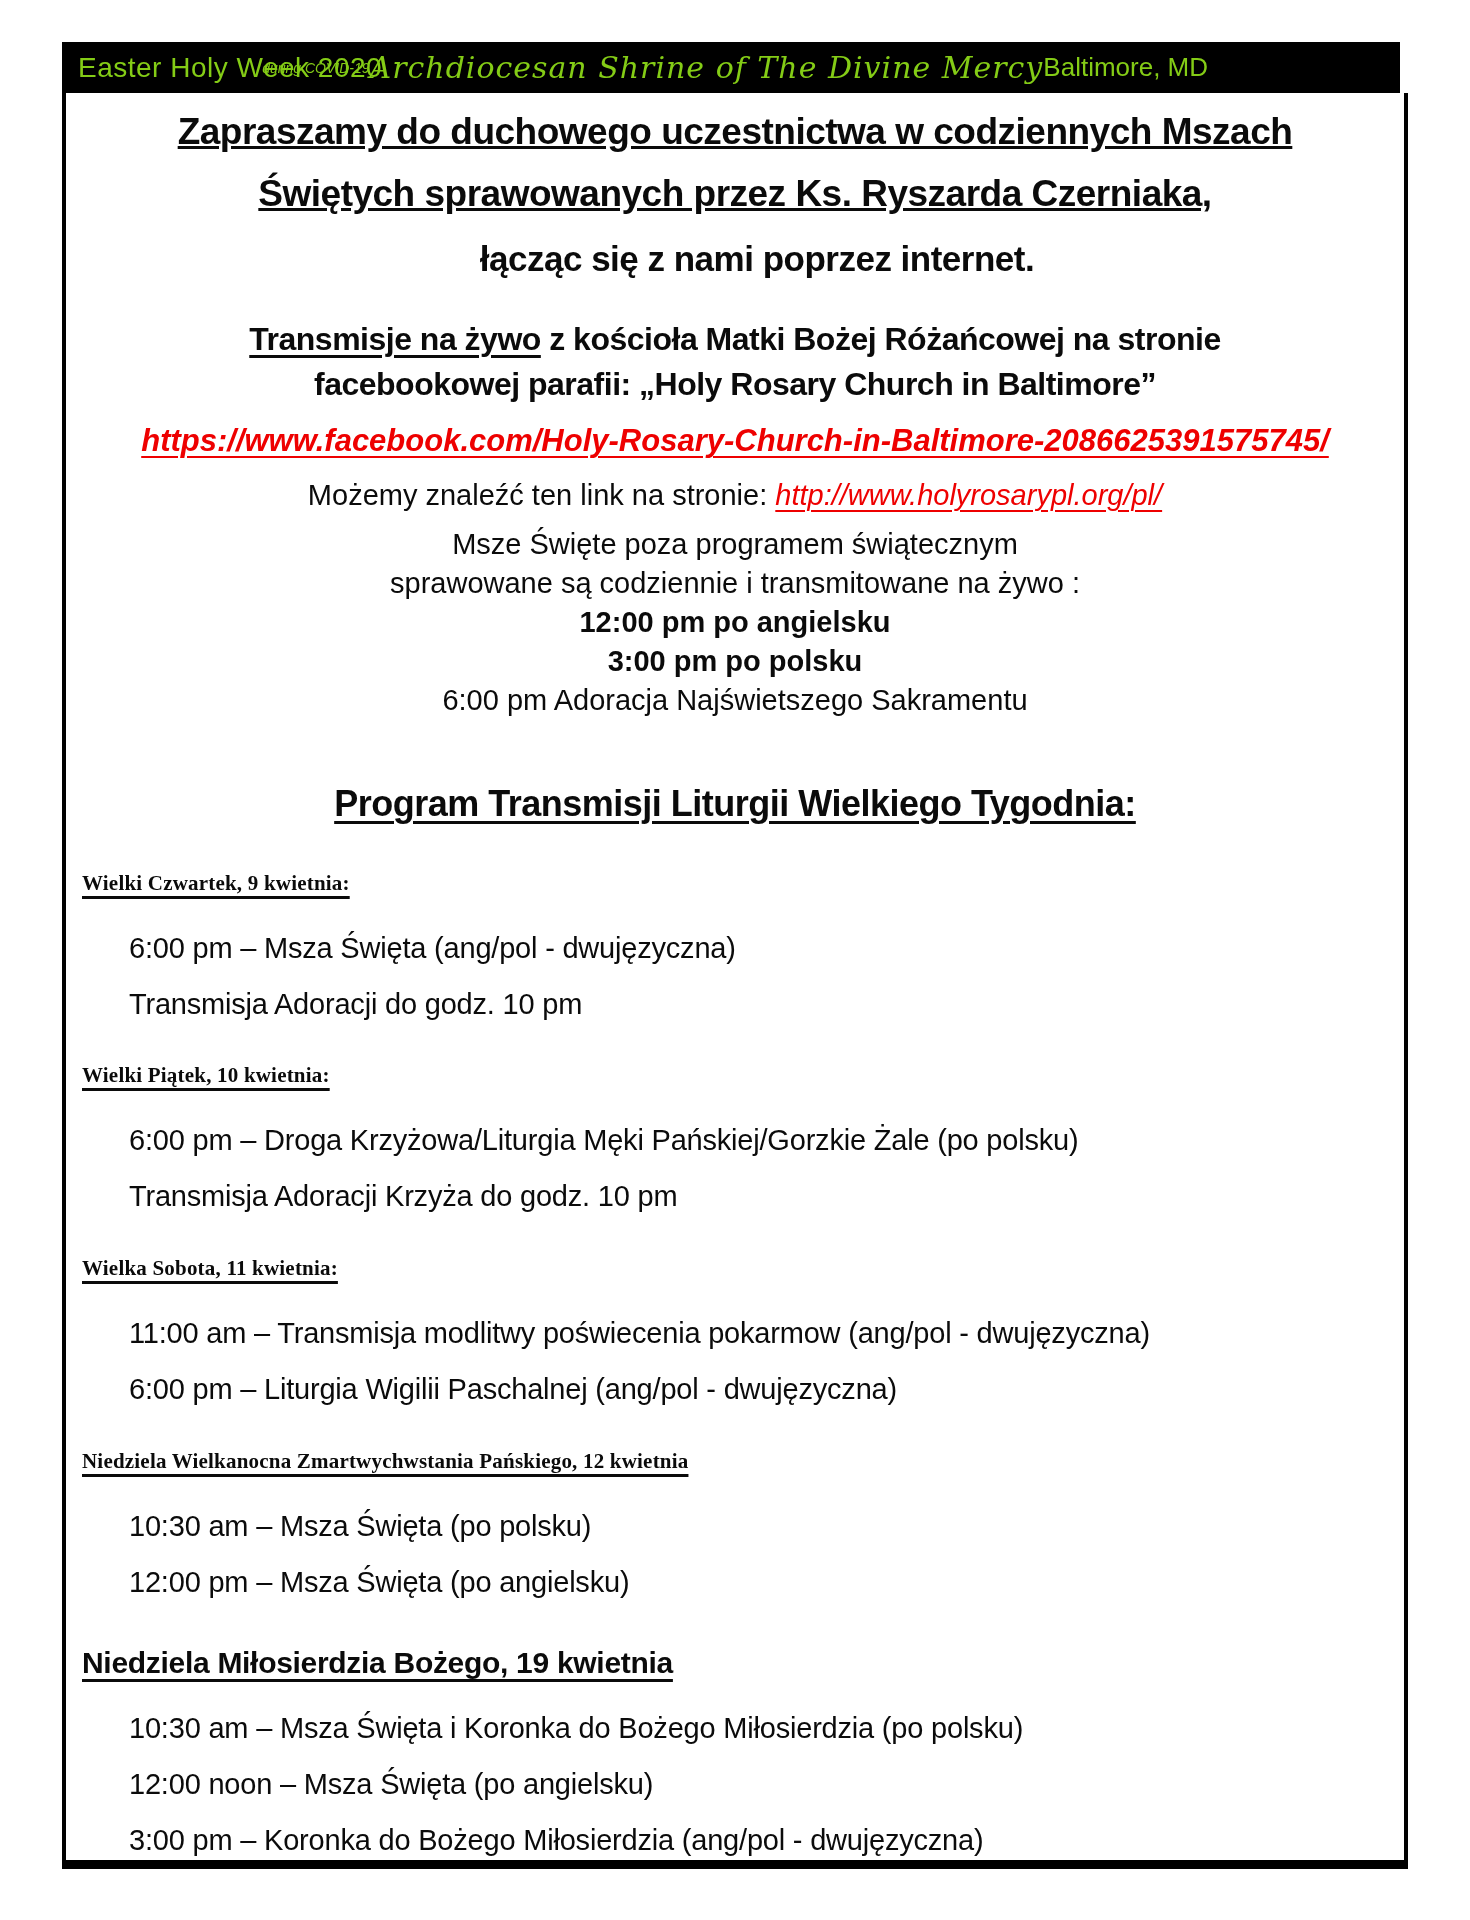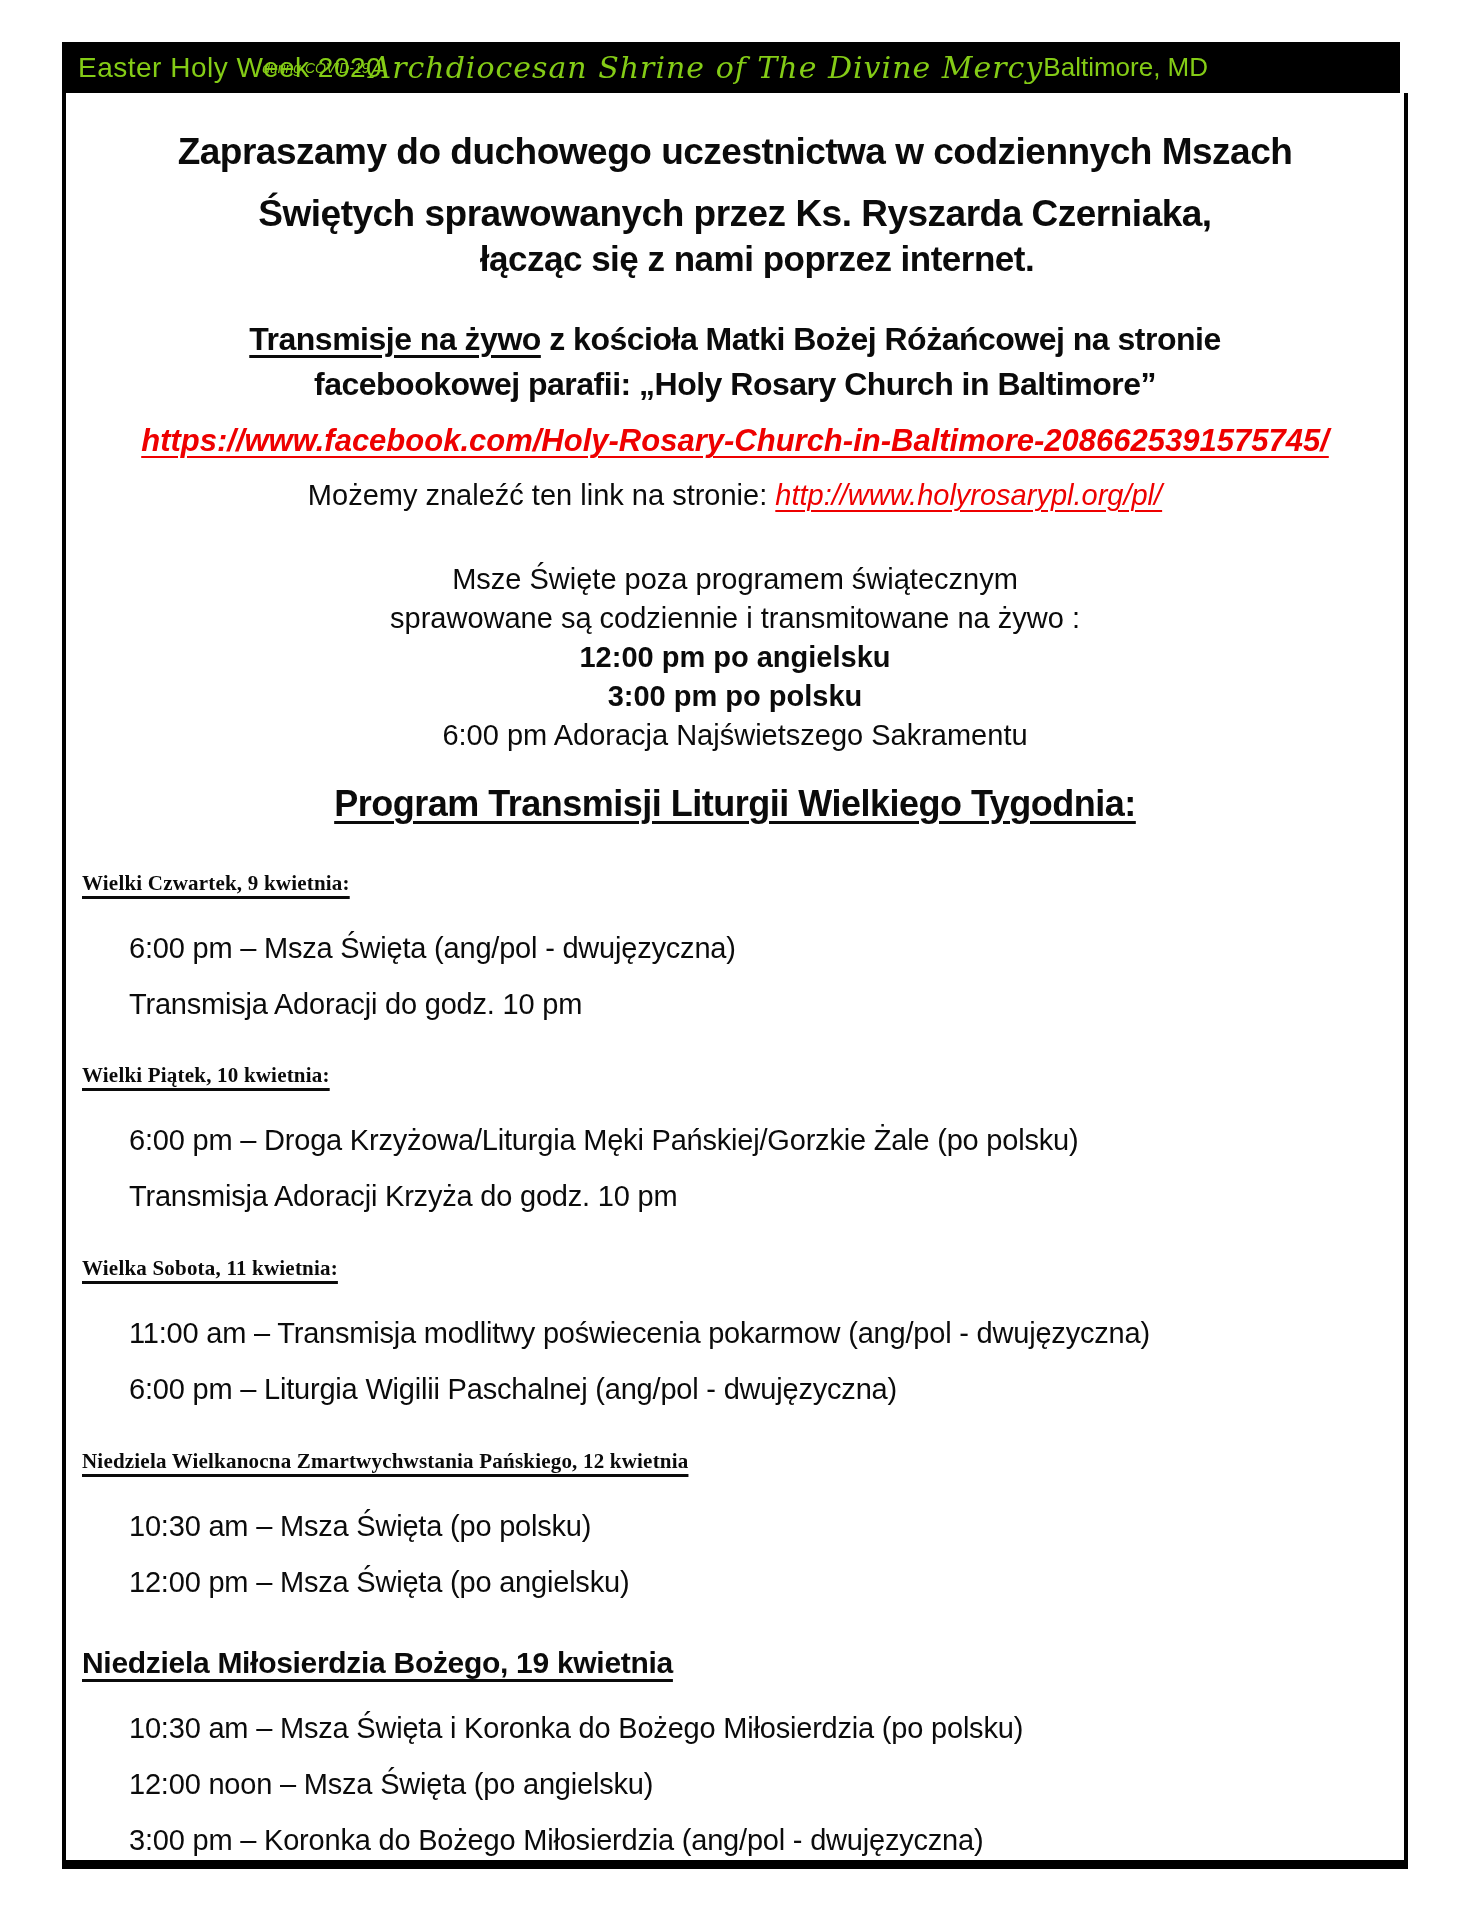--- a/index.html
+++ b/index.html
@@ -57,42 +57,42 @@
 
   <div class="topbar">
     <span class="ehw">Easter Holy Week 2020</span>
     <span class="covid">during COVID-19</span>
     <span class="shrine">Archdiocesan Shrine of The Divine Mercy</span>
     <span class="city">Baltimore, MD</span>
   </div>
 
   <div class="pagebox">
 
-    <div class="abs center h1" style="top:28px;">
+    <div class="abs center h1" style="top:8px;text-decoration:underline;">
       <div>Zapraszamy do duchowego uczestnictwa w codziennych Mszach</div>
       <div>Świętych sprawowanych przez Ks. Ryszarda Czerniaka,</div>
     </div>
 
     <div class="abs center h1b" style="top:146px;padding-left:44px;">łącząc się z nami poprzez internet.</div>
 
     <div class="abs center h2" style="top:224px;">
       <div><span class="u">Transmisje na żywo</span><span> z kościoła Matki Bożej Różańcowej na stronie</span></div>
       <div>facebookowej parafii:  „Holy Rosary Church in Baltimore”</div>
     </div>
 
     <div class="abs center fblink" style="top:330px;">
       <span class="link b">https://www.facebook.com/Holy-Rosary-Church-in-Baltimore-2086625391575745/</span>
     </div>
 
     <div class="abs center findline" style="top:386px;">
       <span>Możemy znaleźć ten link na stronie: </span>
       <span class="link">http://www.holyrosarypl.org/pl/</span>
     </div>
 
-    <div class="abs center daily" style="top:467px;">
+    <div class="abs center daily" style="top:432px;">
       <div>Msze Święte poza programem świątecznym</div>
       <div>sprawowane są codziennie i transmitowane na żywo :</div>
       <div class="b">12:00 pm po angielsku</div>
       <div class="b">3:00 pm po polsku</div>
       <div>6:00 pm Adoracja Najświetszego Sakramentu</div>
     </div>
 
     <div class="abs center program" style="top:690px;">
       <span class="u">Program Transmisji Liturgii Wielkiego Tygodnia:</span>
     </div>

